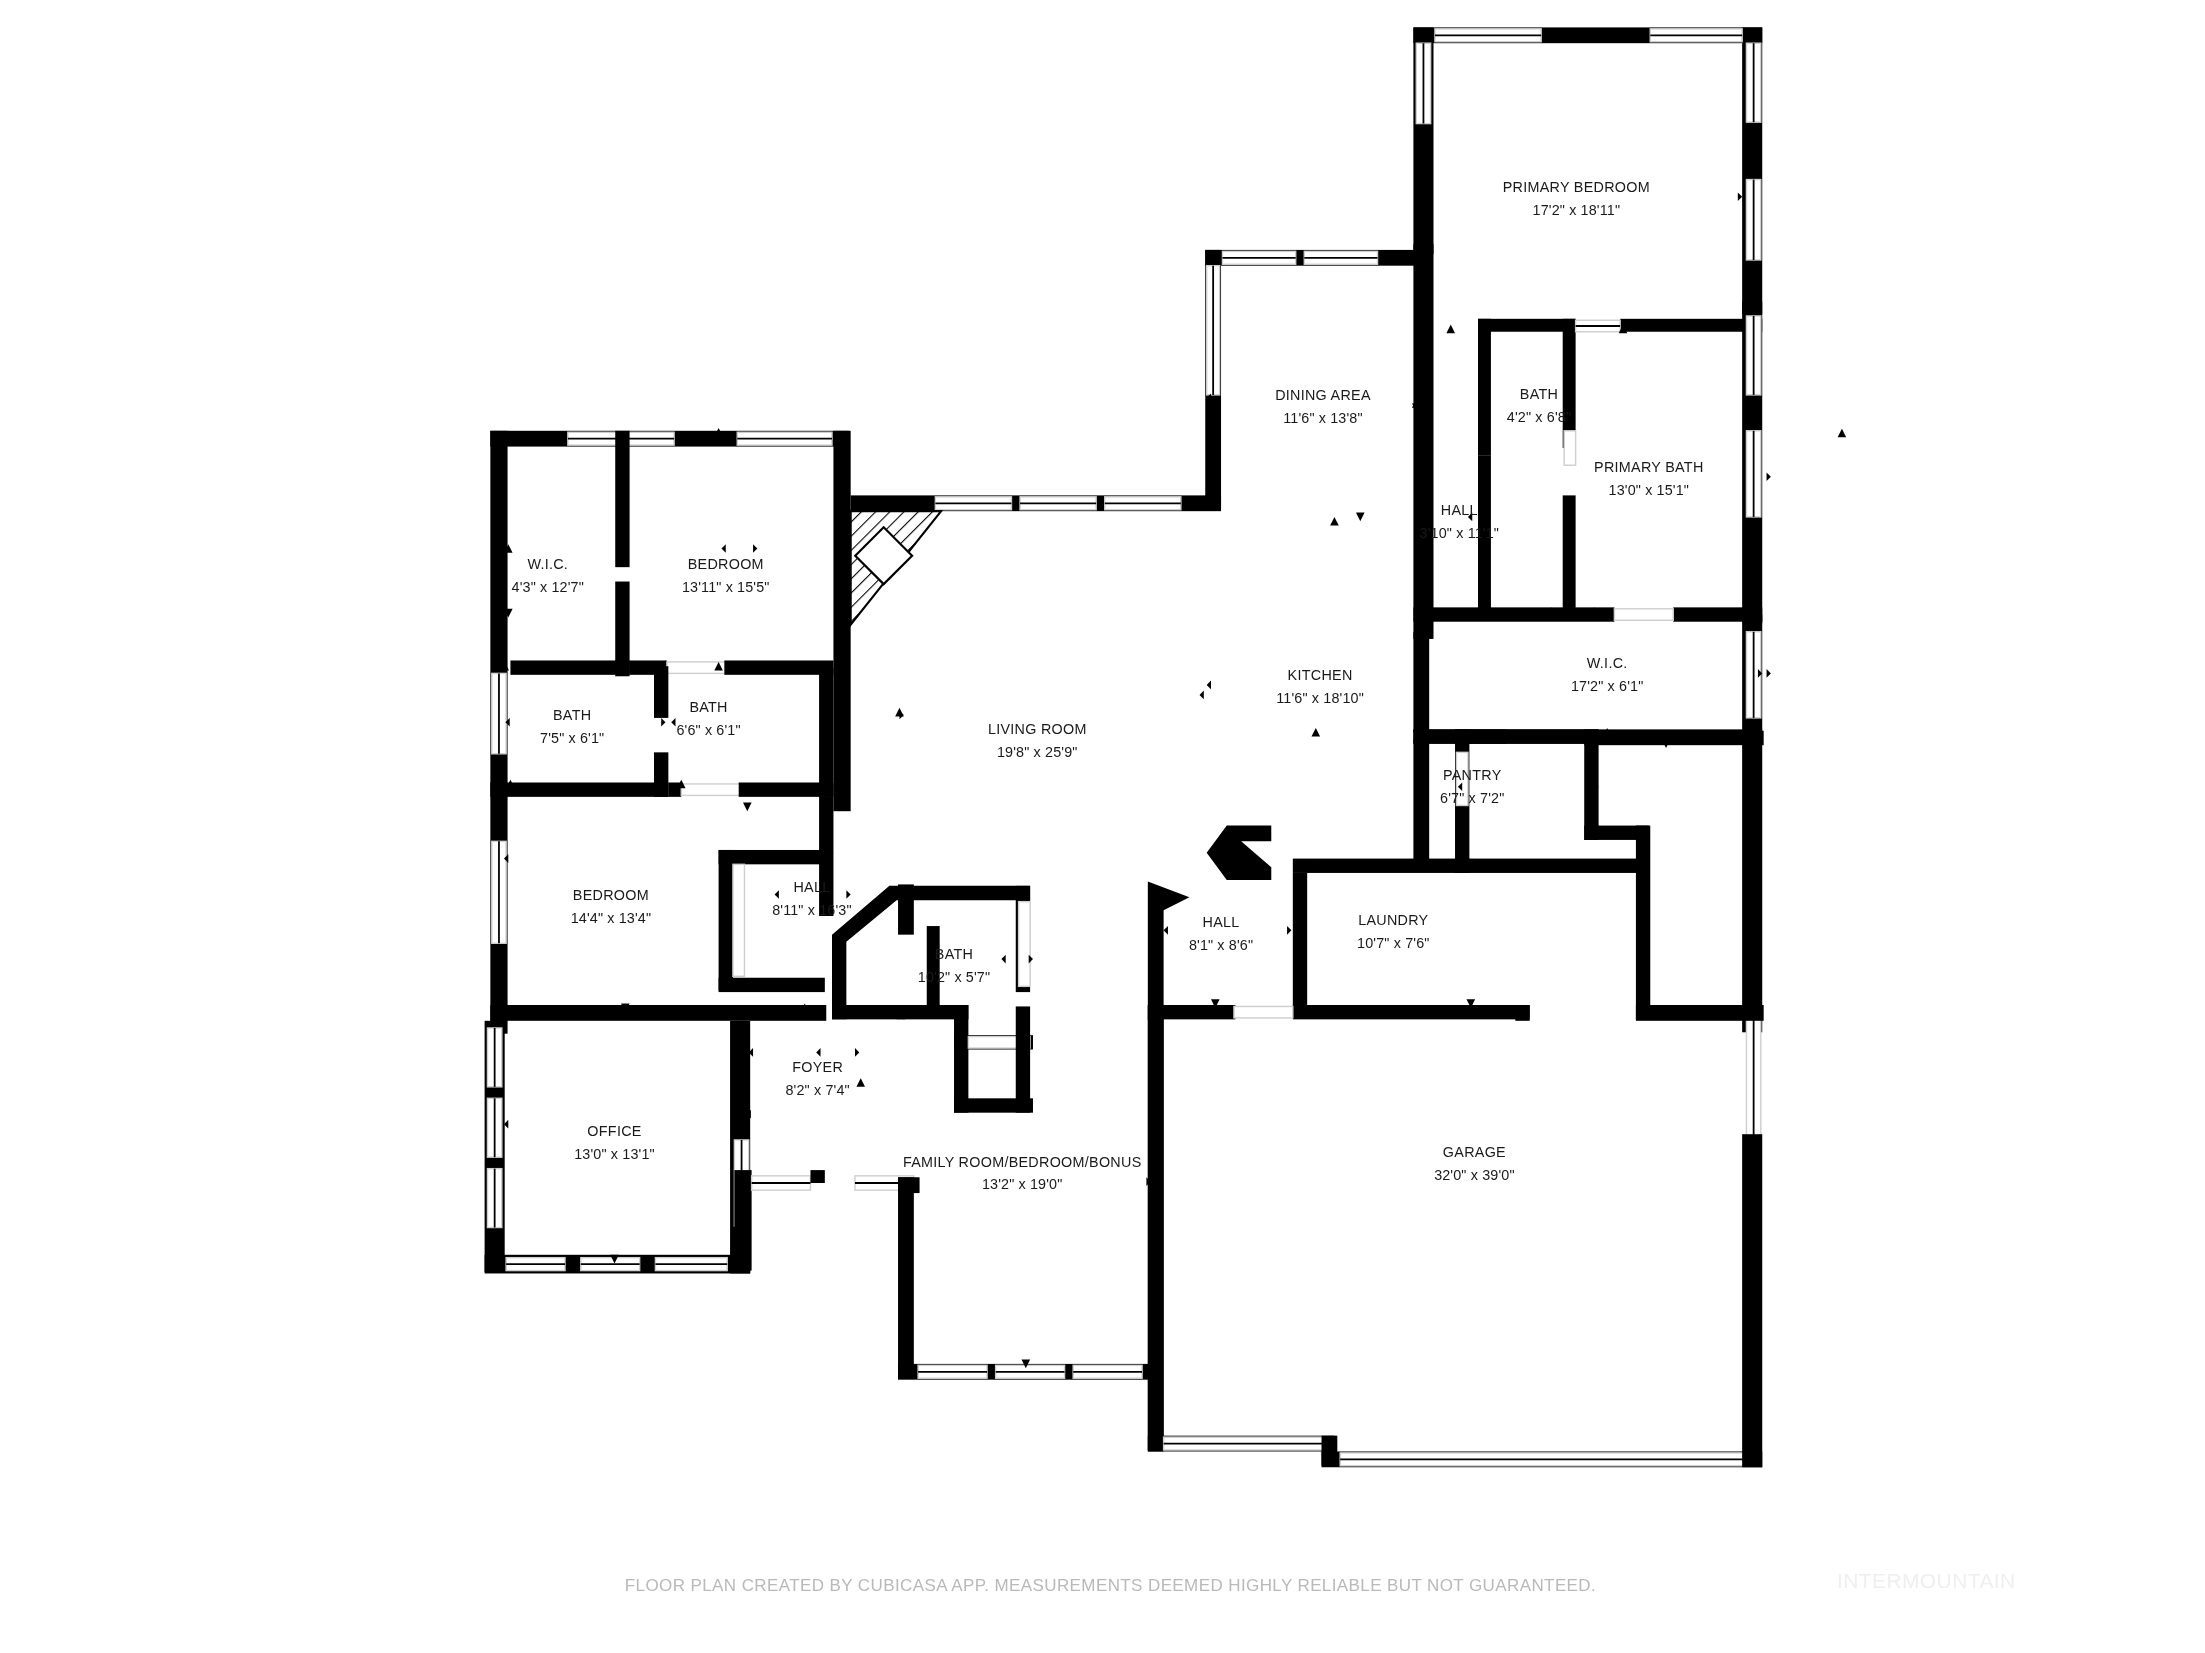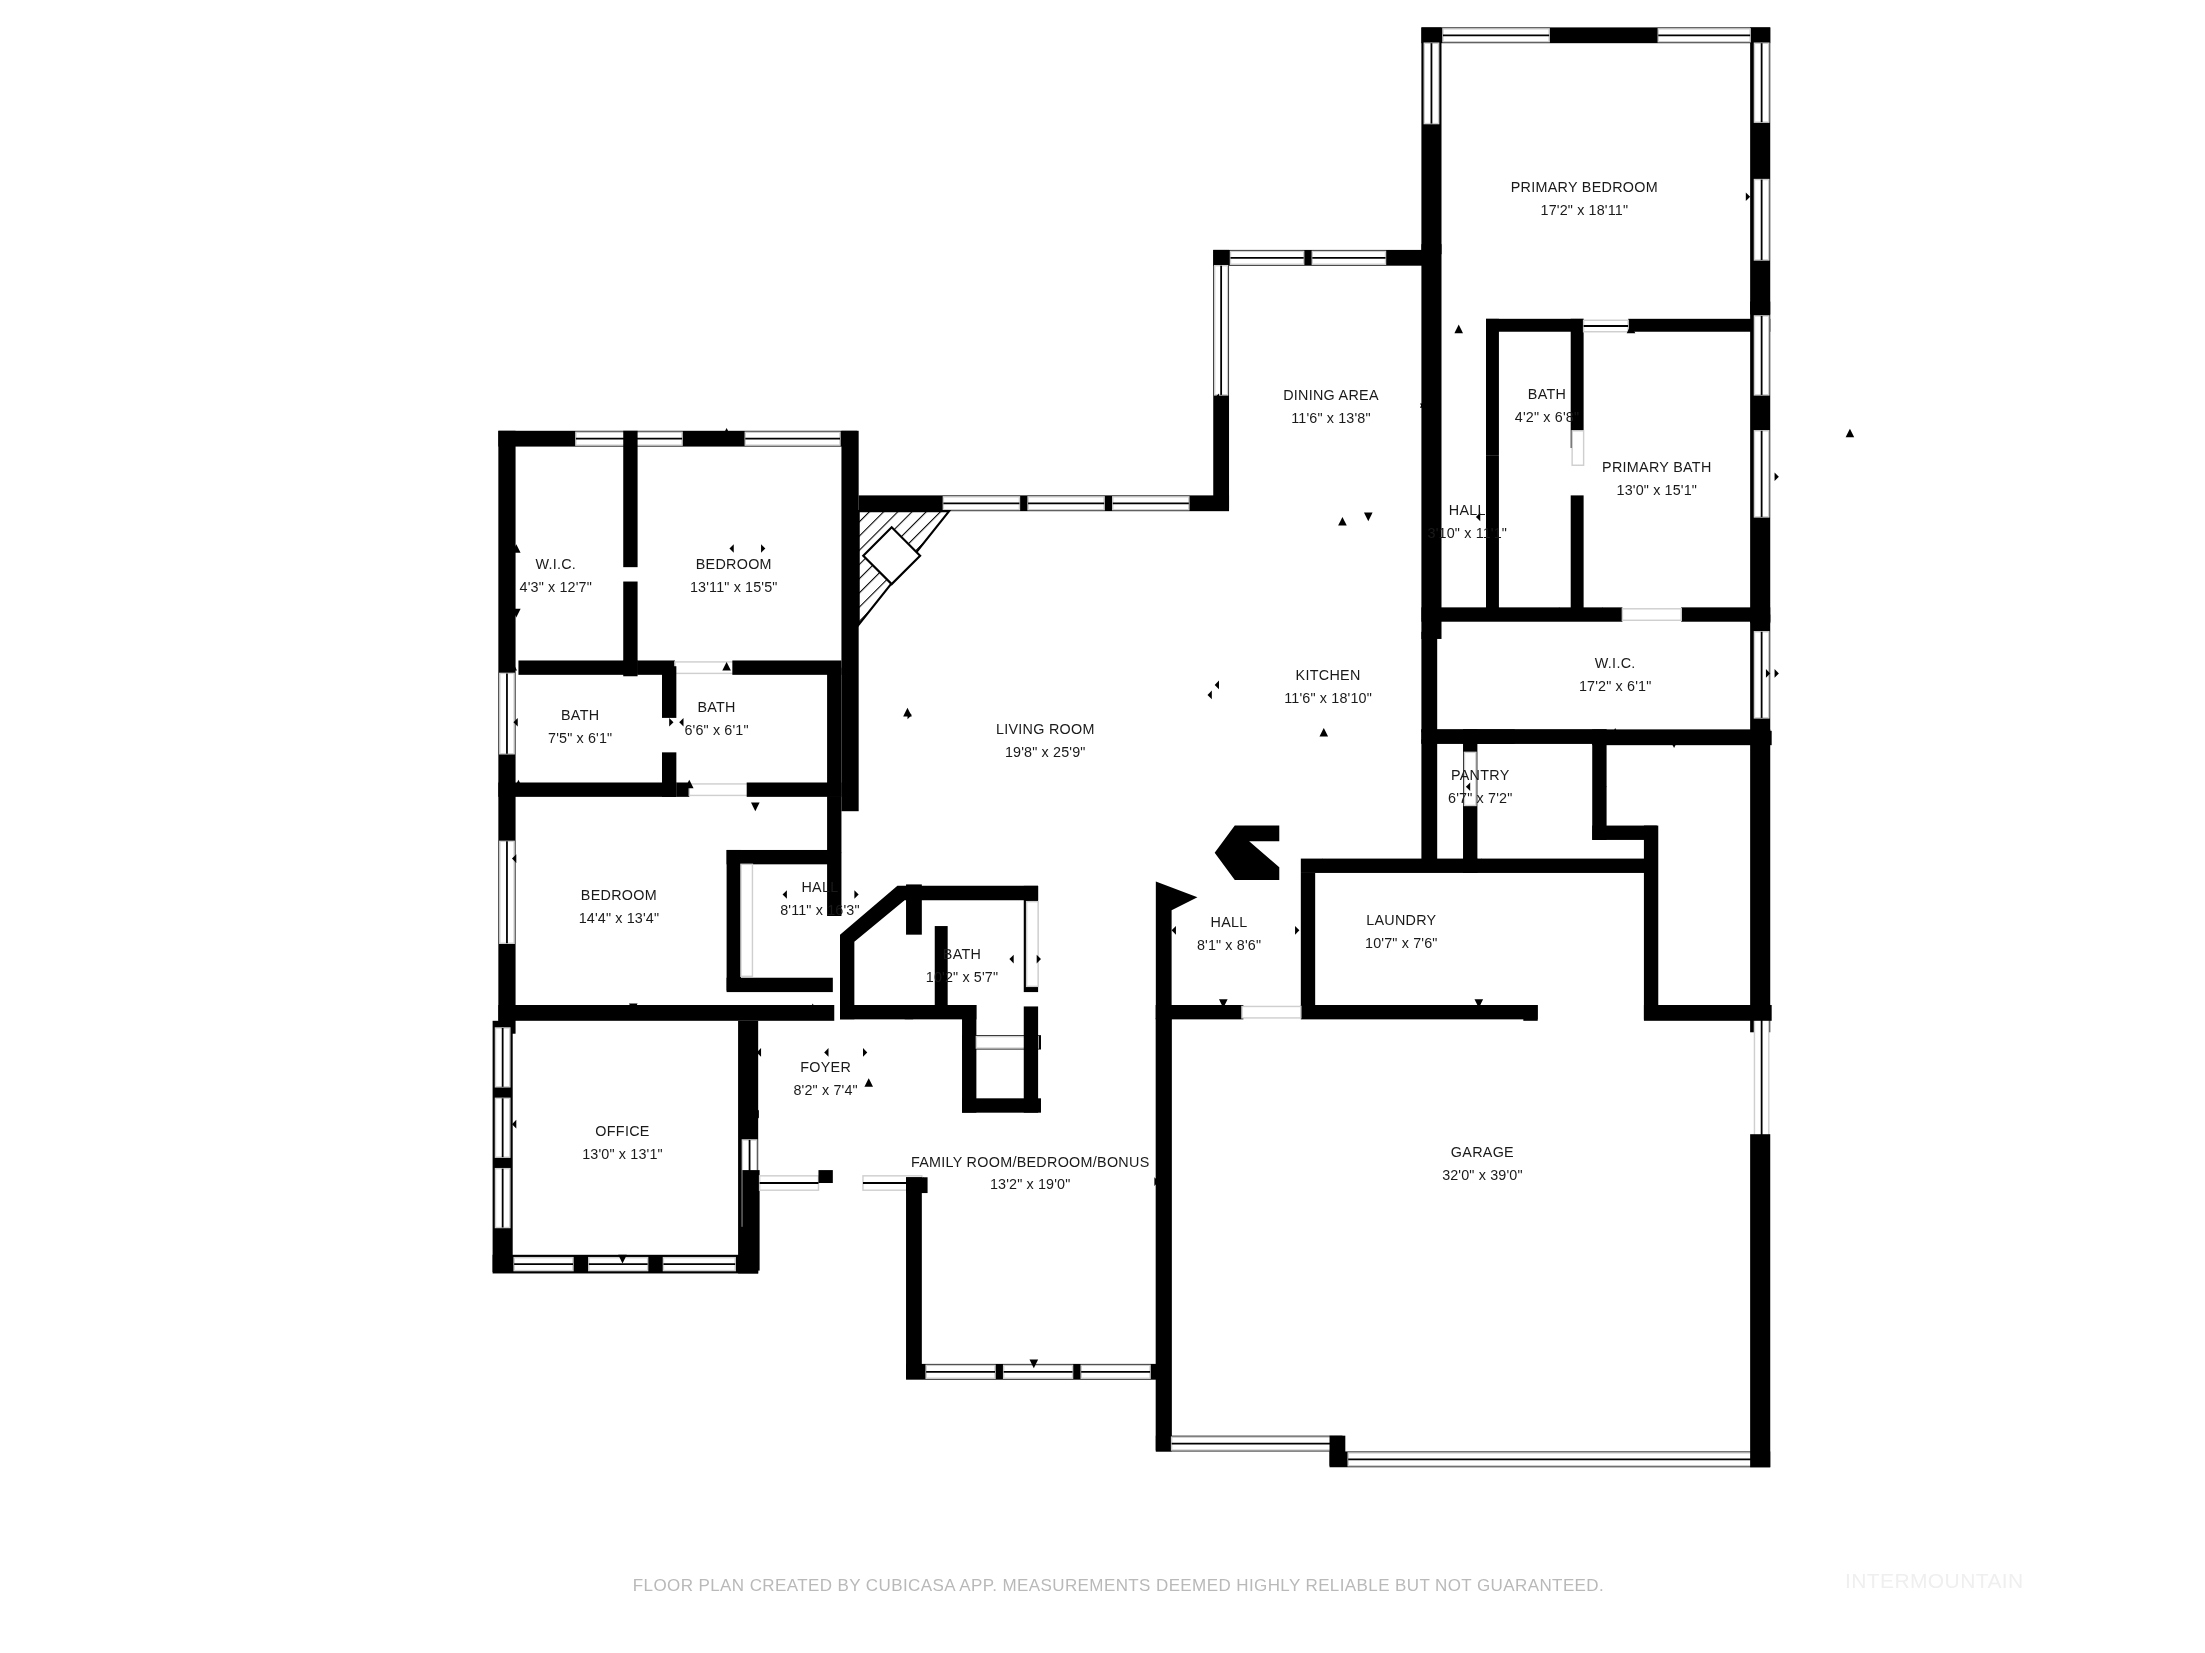--- a/index.html
+++ b/index.html
@@ -10,21 +10,21 @@
   }
   body {
     width: 2205px;
     height: 1654px;
     position: relative;
     font-family: "Liberation Sans", sans-serif;
     overflow: hidden;
   }
   #plan-root {
     position: absolute;
-    left: 16px; top: 0;
+    left: 8px; top: 0;
     width: 2009px;
     height: 1654px;
   }
   svg#floorplan {
     display: block;
     width: 2205px;
     height: 1654px;
   }
   .wall { fill: #000000; }
   .opening-fill { fill: #ffffff; stroke: #cfcfcf; stroke-width: 2; }

